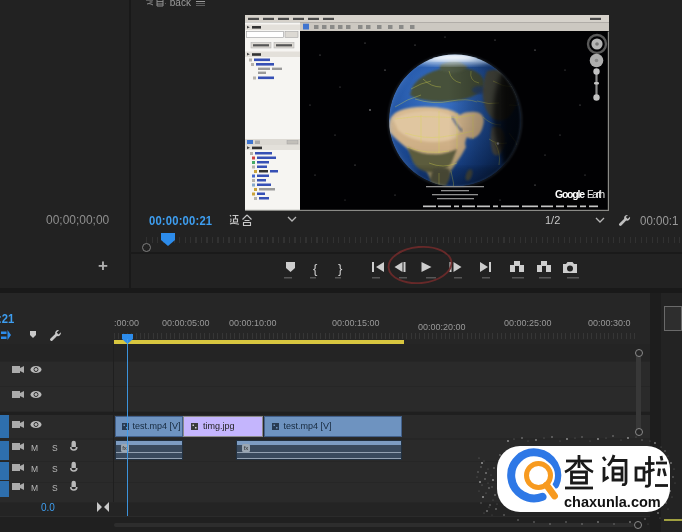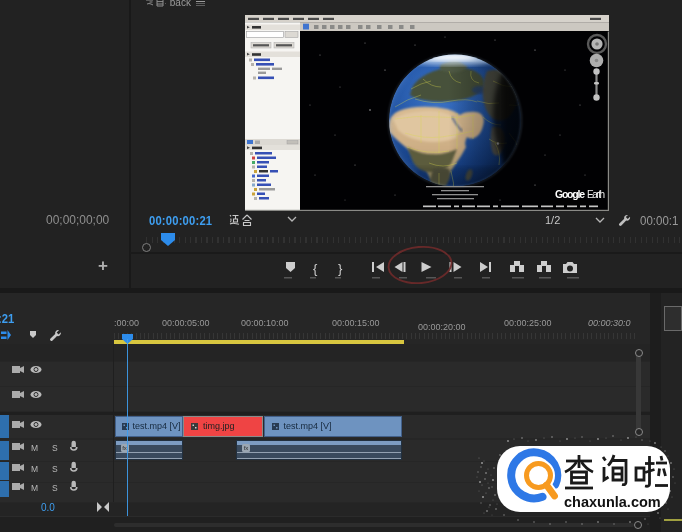--- a/index.html
+++ b/index.html
@@ -361,25 +361,25 @@
     <g fill="#2d8ceb">
       <path d="M0,3.5 h5.5 v2.5 h-5.5 z M0,8.5 h5.5 v2.5 h-5.5 z M6.5,2 l3.5,5 l-3.5,5 z"></path>
     </g>
     <path d="M29,3 h6 v4 l-3,3 l-3,-3 z" fill="#c8c8c8"></path>
     <path d="M58,2.2 a3.1,3.1 0 0 0 -3.8,3.8 L49.5,10.5 a1.4,1.4 0 0 0 2,2 L56,8 a3.1,3.1 0 0 0 3.8,-3.8 L57.6,6.4 L55.6,4.4 Z" fill="#c8c8c8"></path>
   </svg>
 
   <div class="abs" style="left:114px;top:25px;width:536px;height:12px;overflow:hidden;color:#9a9a9a;font-size:9px;">
     <div class="abs" style="left:-10px;top:0;">00:00:00</div>
     <div class="abs" style="left:48px;top:0;">00:00:05:00</div>
-    <div class="abs" style="left:127px;top:0;">00:00:10:00</div>
+    <div class="abs" style="left:115px;top:0;">00:00:10:00</div>
     <div class="abs" style="left:218px;top:0;">00:00:15:00</div>
     <div class="abs" style="left:304px;top:4px;">00:00:20:00</div>
     <div class="abs" style="left:390px;top:0;">00:00:25:00</div>
-    <div class="abs" style="left:474px;top:0;font-style:italic;">00:00:30:0</div>
+    <div class="abs" style="left:474px;top:0;">00:00:30:0</div>
   </div>
 
   <div class="abs" style="left:114px;top:40px;width:521px;height:6px;background:repeating-linear-gradient(90deg,#3a3a3a 0 1px,transparent 1px 4.3px);opacity:.8;"></div>
 
   <div class="abs" style="left:114px;top:47px;width:290px;height:3.5px;background:#d8c63f;"></div>
 
   <div class="abs" style="left:0;top:122px;width:9px;height:23px;background:#2e6fae;"></div>
   <div class="abs" style="left:0;top:147.5px;width:9px;height:19.5px;background:#2e6fae;"></div>
   <div class="abs" style="left:0;top:168.5px;width:9px;height:18px;background:#2e6fae;"></div>
   <div class="abs" style="left:0;top:188px;width:9px;height:16px;background:#2e6fae;"></div>
@@ -419,21 +419,21 @@
   </svg>
 
   <div class="abs" style="left:114.5px;top:122.5px;width:68px;height:21px;background:#6e93c0;border:1px solid #42608a;box-sizing:border-box;overflow:hidden;">
     <svg class="abs" style="left:6px;top:6px;" width="8" height="8">
         <rect x="0" y="0" width="7" height="7" fill="#283b52"></rect>
         <rect x="1.5" y="1.5" width="1.5" height="1.5" fill="#6e93c0"></rect>
         <rect x="4" y="4" width="1.5" height="1.5" fill="#6e93c0"></rect>
       </svg>
     <div class="abs" style="left:17px;top:4px;font-size:9px;color:#16293d;white-space:nowrap;">test.mp4 [V]</div>
   </div>
-  <div class="abs" style="left:183px;top:122.5px;width:80px;height:21px;background:#ef4444;border:1px solid #8a8a8a;box-sizing:border-box;overflow:hidden;">
+  <div class="abs" style="left:183px;top:122.5px;width:80px;height:21px;background:#c4b5fd;border:1px solid #8a8a8a;box-sizing:border-box;overflow:hidden;">
     <svg class="abs" style="left:7px;top:6px;" width="8" height="8">
         <rect x="0" y="0" width="7" height="7" fill="#3a3a3a"></rect>
         <rect x="1.5" y="1.5" width="1.5" height="1.5" fill="#cfcfcf"></rect>
         <rect x="4" y="4" width="1.5" height="1.5" fill="#cfcfcf"></rect>
       </svg>
     <div class="abs" style="left:19px;top:4px;font-size:9px;color:#222;white-space:nowrap;">timg.jpg</div>
   </div>
   <div class="abs" style="left:263.5px;top:122.5px;width:138.5px;height:21px;background:#6e93c0;border:1px solid #42608a;box-sizing:border-box;overflow:hidden;">
     <svg class="abs" style="left:7px;top:6px;" width="8" height="8">
         <rect x="0" y="0" width="7" height="7" fill="#283b52"></rect>

